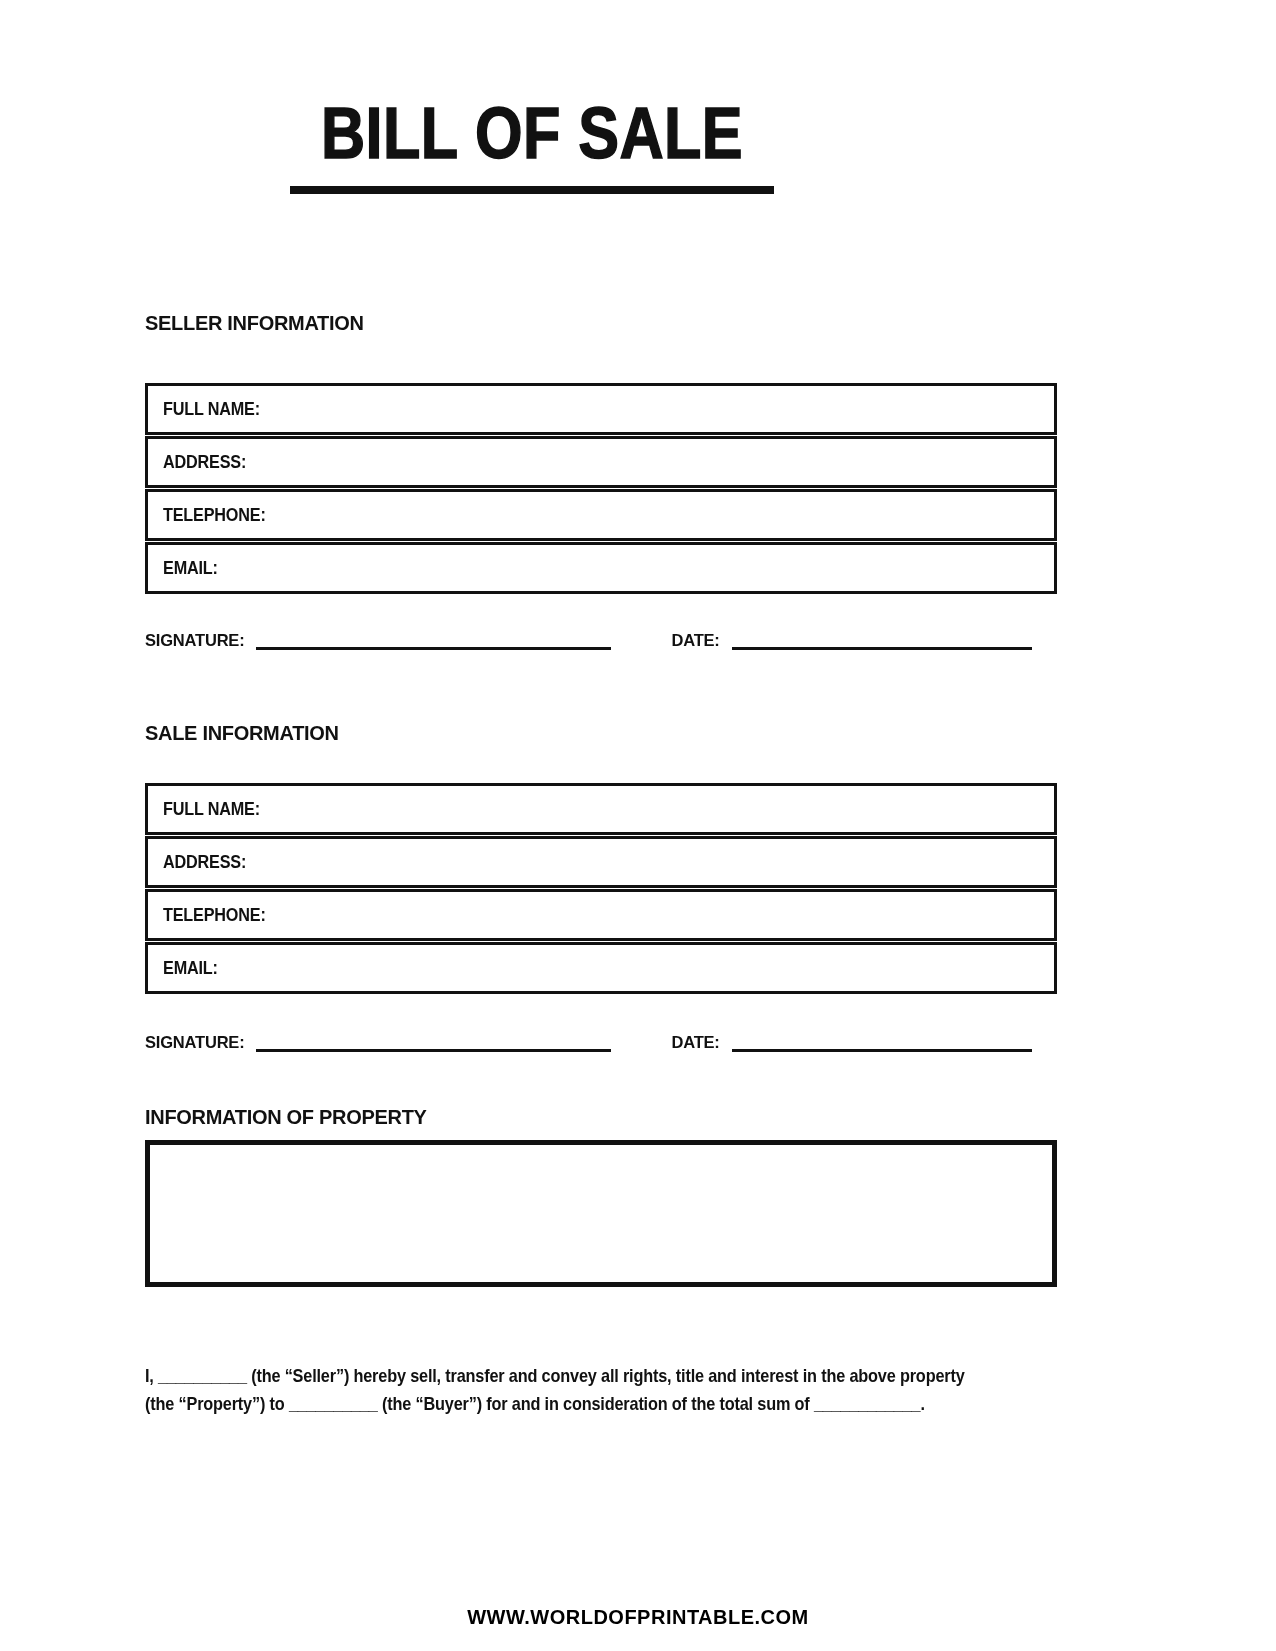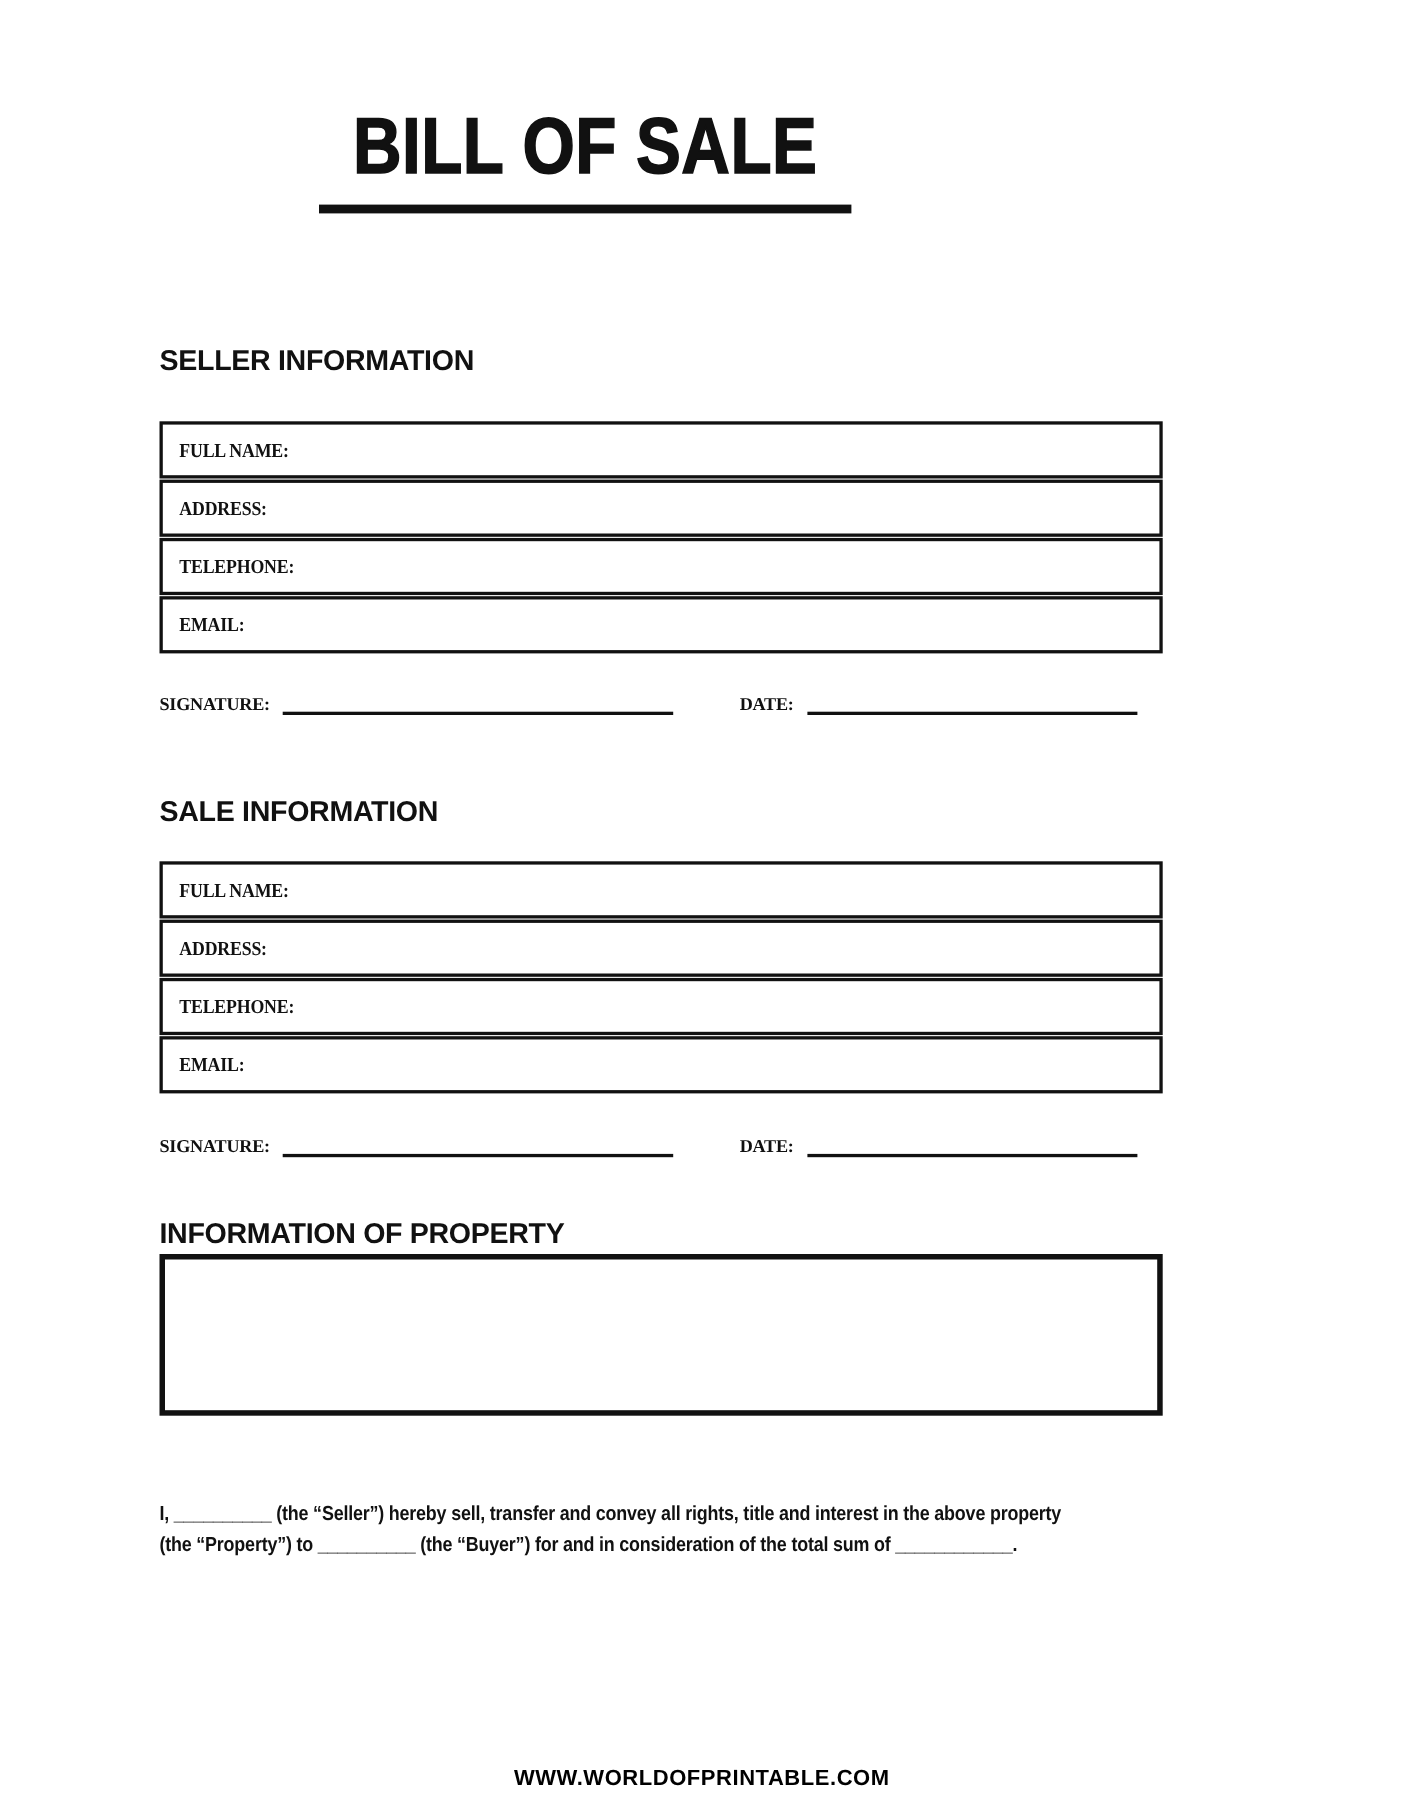--- a/index.html
+++ b/index.html
@@ -13,38 +13,38 @@
   .header{top:96px;left:0;width:1064px;text-align:center;}
   .doc-title{
     margin:0;font-size:72px;line-height:74px;font-weight:bold;
     letter-spacing:0.5px;-webkit-text-stroke:1.5px #111;
     transform:scaleX(0.85);transform-origin:center;white-space:nowrap;
   }
   .title-rule{width:484px;height:8px;background:#111;margin:16px auto 0 auto;}
 
   
   .sec-heading{
-    font-size:26px;font-weight:bold;letter-spacing:-0.3px;white-space:nowrap;
+    font-size:20px;font-weight:bold;letter-spacing:-0.3px;white-space:nowrap;
   }
 
   
-  .field-table{width:720px;font-family:Liberation Serif, serif;}
+  .field-table{width:720px;}
   .field-row{
     box-sizing:border-box;height:52px;width:912px;border:3px solid #111;
     background:#fff;display:flex;align-items:center;padding:0 15px;margin-bottom:1px;
   }
   .field-label{
     font-size:18px;font-weight:bold;letter-spacing:-0.2px;white-space:nowrap;
     transform:scaleX(0.9);transform-origin:left center;
   }
   .field-value{flex:1;align-self:stretch;}
 
   
   .sig-row{display:flex;align-items:flex-end;height:24px;width:912px;}
-  .sig-label{font-size:16.5px;font-weight:bold;letter-spacing:-0.2px;white-space:nowrap;font-family:Liberation Serif, serif;}
+  .sig-label{font-size:16.5px;font-weight:bold;letter-spacing:-0.2px;white-space:nowrap;}
   .sig-line{height:100%;border-bottom:3px solid #111;width:355px;margin-left:12px;}
   .date-label{margin-left:60px;text-align:right;}
   .date-line{width:300px;}
 
   
   .prop-box{
     box-sizing:border-box;width:912px;height:147px;border:5px solid #111;background:#fff;
   }
 
   

